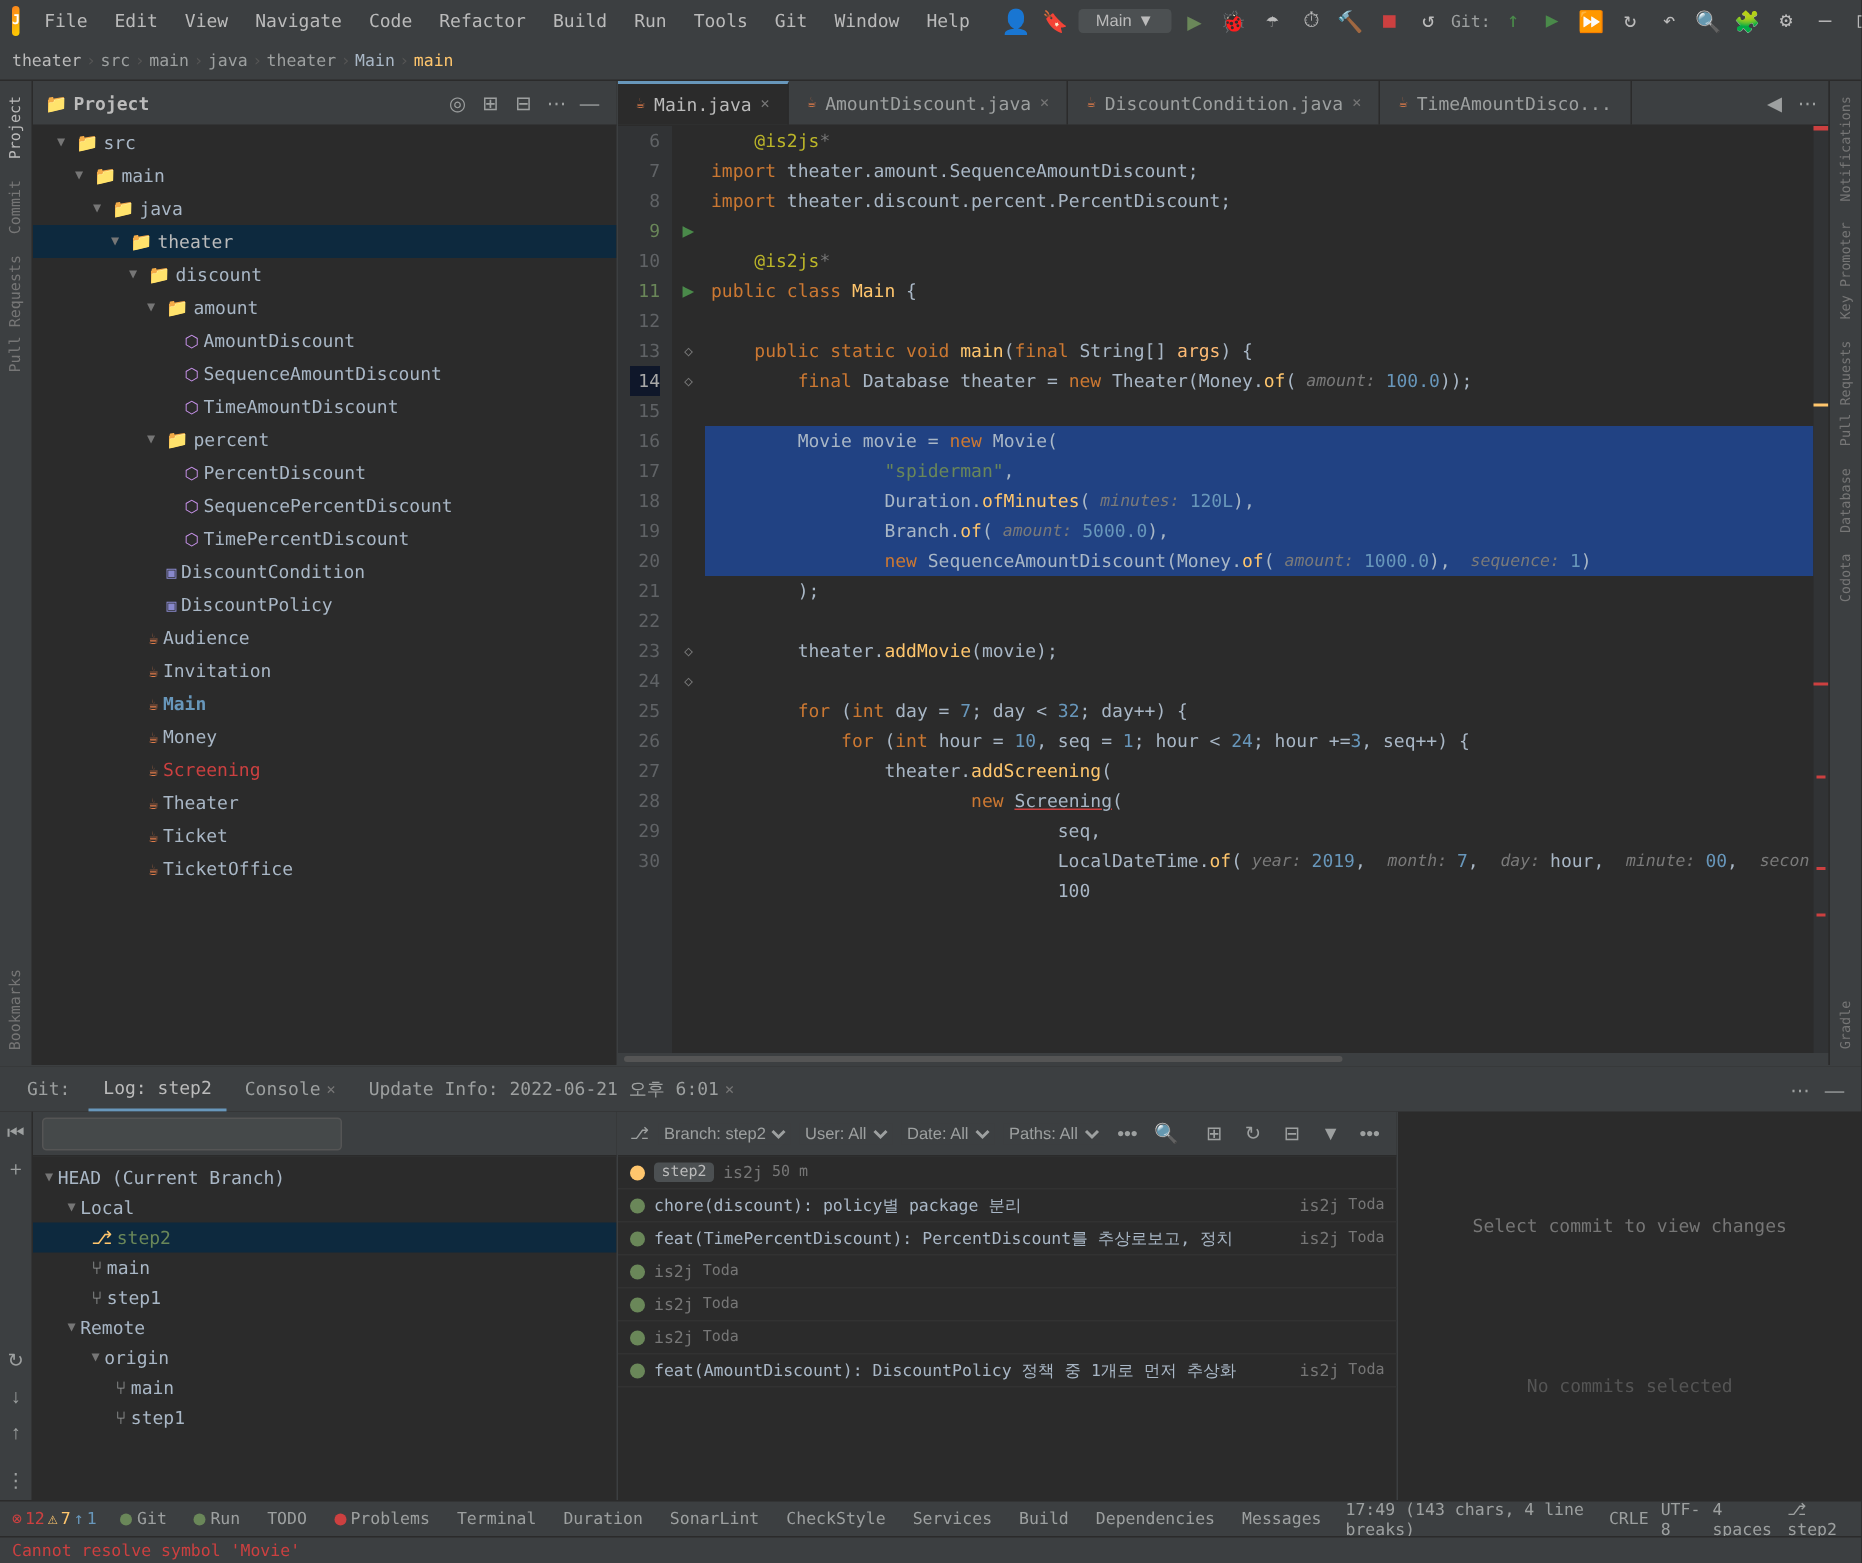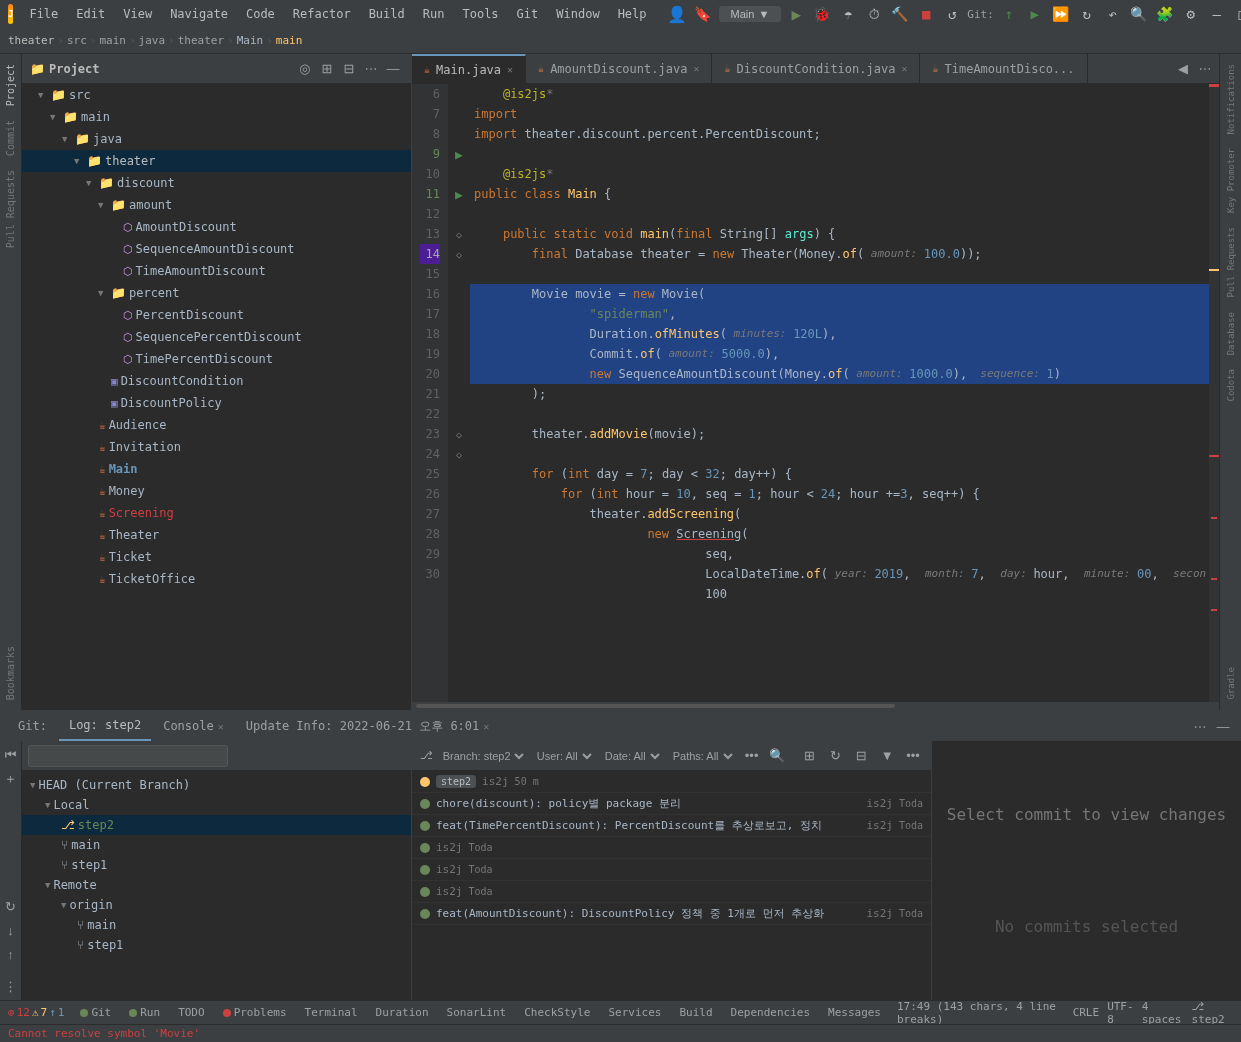--- a/index.html
+++ b/index.html
@@ -183,21 +183,21 @@
       text-align: right;
       padding: 0 8px;
       font-size: 12px;
       line-height: 20px;
       min-width: 36px;
       user-select: none;
       overflow: hidden;
       flex-shrink: 0;
     }
     .line-number { height: 20px; display: flex; align-items: center; justify-content: flex-end; }
-    .line-number.current { color: #a8a8a8; background: #4c1d95; }
+    .line-number.current { color: #a8a8a8; background: #0f172a; }
 
     .code-content {
       flex: 1;
       overflow: auto;
       padding: 0;
       font-size: 12px;
       line-height: 20px;
       color: #a9b7c6;
       position: relative;
     }
@@ -330,21 +330,21 @@
     .commit-user { color: #767676; white-space: nowrap; }
     .commit-time { color: #767676; white-space: nowrap; font-size: 10px; }
 
     .select-commit-panel {
       flex: 1;
       display: flex;
       flex-direction: column;
       align-items: center;
       justify-content: center;
       color: #767676;
-      font-size: 16px;
+      font-size: 12px;
       gap: 33px;
     }
 
     
     .status-bar {
       background: #3c3f41;
       height: 24px;
       display: flex;
       align-items: center;
       padding: 0 8px;
@@ -761,51 +761,51 @@
         <div style="height:20px;"></div>
         <div style="height:20px;"></div>
       </div>
 
       <div class="code-content">
 
         <div class="code-line">
           <span style="color:#bbb529;">    @</span><span style="color:#bbb529;">is2js</span> <span style="color:#767676;">*</span>
         </div>
         <div class="code-line">
-          <span class="kw">import </span>
+          <span class="kw">import </span><span>theater.amount.SequenceAmountDiscount;</span>
         </div>
         <div class="code-line">
           <span class="kw">import </span><span>theater.discount.percent.PercentDiscount;</span>
         </div>
         <div class="code-line">&nbsp;</div>
         <div class="code-line">
           <span style="color:#bbb529;">    @is2js</span> <span style="color:#767676;">*</span>
         </div>
         <div class="code-line">
           <span class="kw">public </span><span class="kw">class </span><span style="color:#ffc66d;">Main </span><span>{</span>
         </div>
         <div class="code-line">&nbsp;</div>
         <div class="code-line">
-          <span>    </span><span class="kw">public </span><span class="kw">static </span><span class="kw">void </span><span style="color:#ffc66d;">main</span><span>(</span><span class="kw">final </span><span>String[] </span><span style="color:#5eead4;">args</span><span>) {</span>
+          <span>    </span><span class="kw">public </span><span class="kw">static </span><span class="kw">void </span><span style="color:#ffc66d;">main</span><span>(</span><span class="kw">final </span><span>String[] </span><span style="color:#fdba74;">args</span><span>) {</span>
         </div>
         <div class="code-line">
           <span>        </span><span class="kw">final </span><span>Database theater = </span><span class="kw">new </span><span>Theater(Money.</span><span style="color:#ffc66d;">of</span><span>(</span><span class="hint"> amount: </span><span class="num">100.0</span><span>));</span>
         </div>
         <div class="code-line">&nbsp;</div>
         <div class="code-line selected-block">
           <span>        Movie movie = </span><span class="kw">new </span><span style="color:#a9b7c6;">Movie</span><span>(</span>
         </div>
         <div class="code-line selected-block">
           <span>                </span><span class="str">"spiderman"</span><span>,</span>
         </div>
         <div class="code-line selected-block">
           <span>                Duration.</span><span style="color:#ffc66d;">ofMinutes</span><span>(</span><span class="hint"> minutes: </span><span class="num">120L</span><span>),</span>
         </div>
         <div class="code-line selected-block">
-          <span>                Commit.</span><span style="color:#ffc66d;">of</span><span>(</span><span class="hint"> amount: </span><span class="num">5000.0</span><span>),</span>
+          <span>                Branch.</span><span style="color:#ffc66d;">of</span><span>(</span><span class="hint"> amount: </span><span class="num">5000.0</span><span>),</span>
         </div>
         <div class="code-line selected-block">
           <span>                </span><span class="kw">new </span><span>SequenceAmountDiscount(Money.</span><span style="color:#ffc66d;">of</span><span>(</span><span class="hint"> amount: </span><span class="num">1000.0</span><span>),</span><span class="hint">  sequence: </span><span class="num">1</span><span>)</span>
         </div>
         <div class="code-line">
           <span>        );</span>
         </div>
         <div class="code-line">&nbsp;</div>
         <div class="code-line">
           <span>        theater.</span><span style="color:#ffc66d;">addMovie</span><span>(movie);</span>

